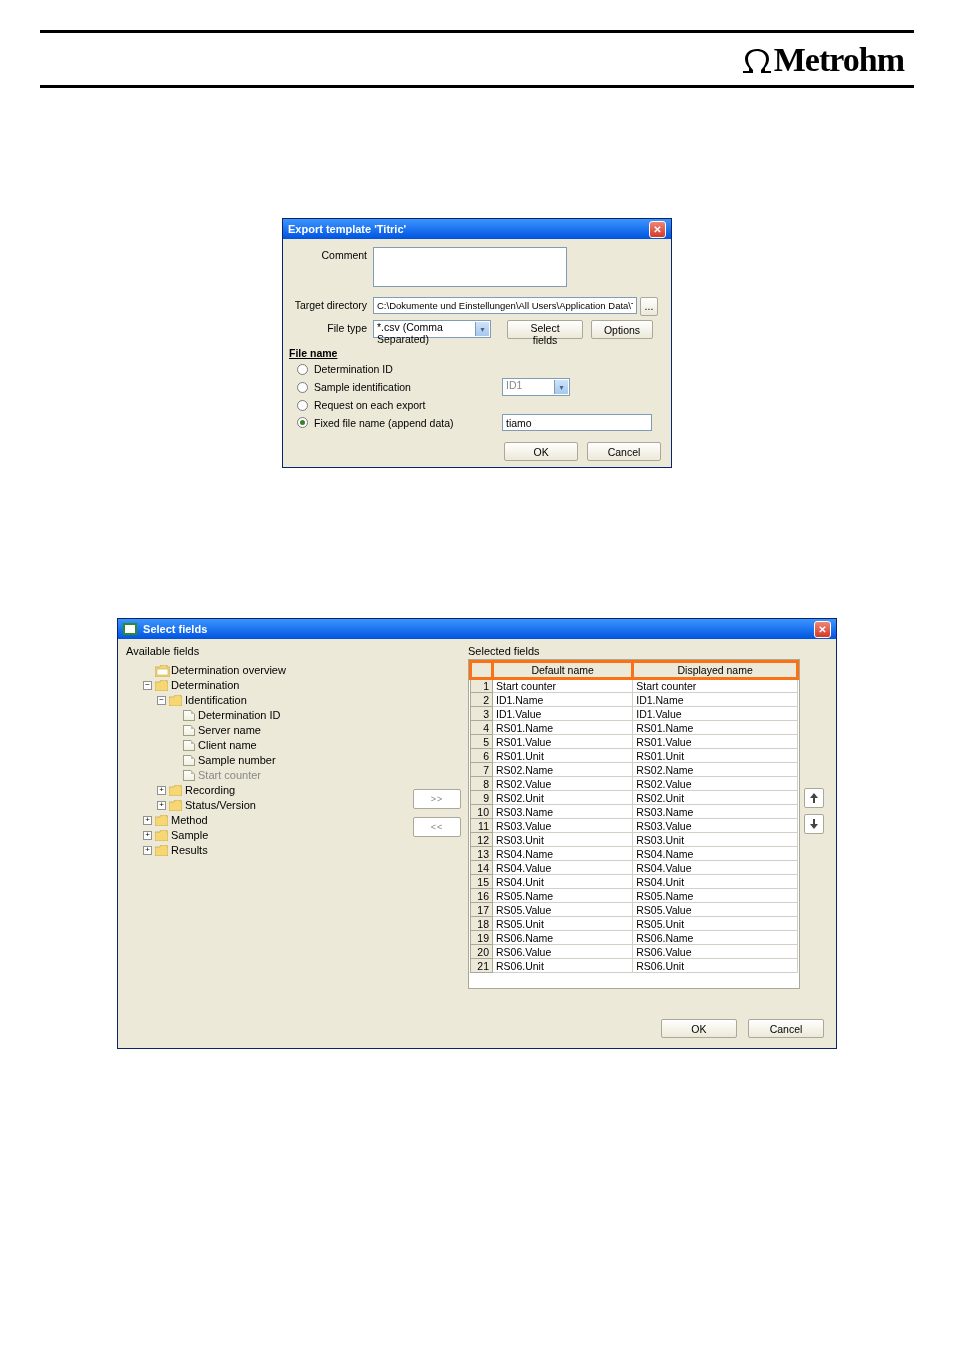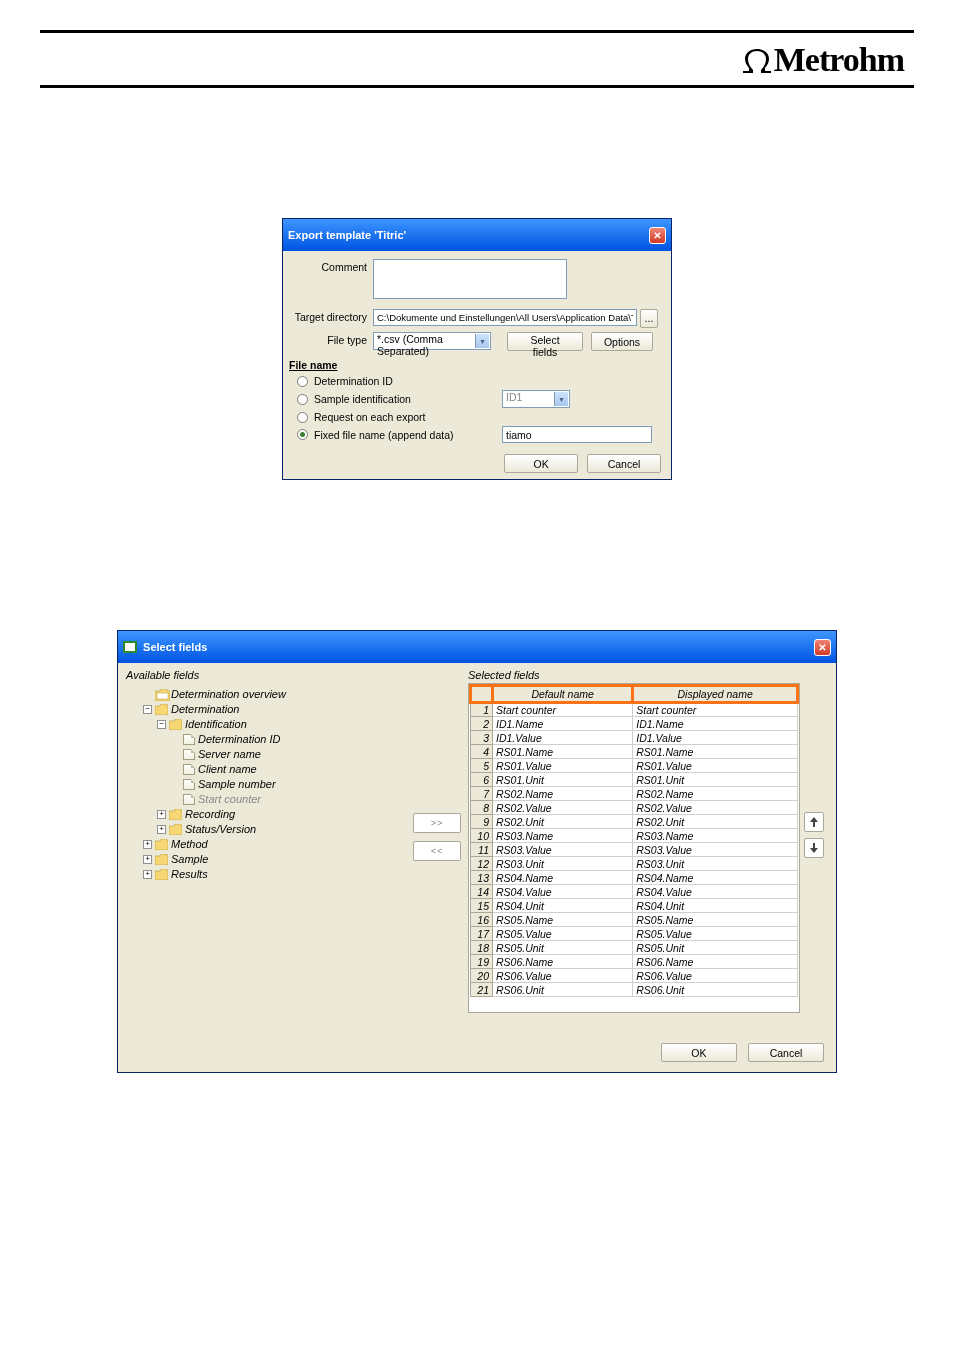--- a/index.html
+++ b/index.html
@@ -43,21 +43,21 @@
   .titlebar {
     background: linear-gradient(to right, #0a246a, #3a6ea5, #0a246a) ;
     background: #0a5fd8;
     background: linear-gradient(to bottom, #1e6ff4, #0a5bd6);
     color: #fff;
     font-weight: bold;
     padding: 3px 5px;
     display: flex;
     justify-content: space-between;
     align-items: center;
-    height: 32px;
+    height: 20px;
     font-size: 11px;
   }
   .titlebar1 { background: linear-gradient(to bottom, #3d95ff, #0053e1); }
   .closebtn {
     width: 17px; height: 17px;
     background: #e84d3c;
     background: linear-gradient(to bottom, #f08577, #d13a27);
     border: 1px solid #fff;
     border-radius: 3px;
     display:flex;align-items:center;justify-content:center;
@@ -115,21 +115,21 @@
   
   .dialog2 {
     width: 720px;
     margin: 150px auto 40px auto;
     background: #ece9d8;
     border: 1px solid #0a246a;
     font-size: 11px;
   }
   .dlg2-body { padding: 6px 8px 10px 8px; display:block;}
   .dlg2-cols {
-    display:flex; align-items:flex-start;font-style:italic;
+    display:flex; align-items:flex-start;
   }
   .pane-left { width: 280px; }
   .pane-mid { width: 62px; display:flex; flex-direction:column; align-items:center; justify-content:center; padding-top:140px;}
   .pane-right { flex:1; }
   .pane-far { width:28px; display:flex;flex-direction:column;align-items:center;justify-content:center;padding-top:140px;}
   .pane-label { margin-bottom:2px; }
   .tree {
     border:1px solid #ece9d8; background:#ece9d8; padding:2px 0;
     height: 330px; overflow:hidden;
   }

